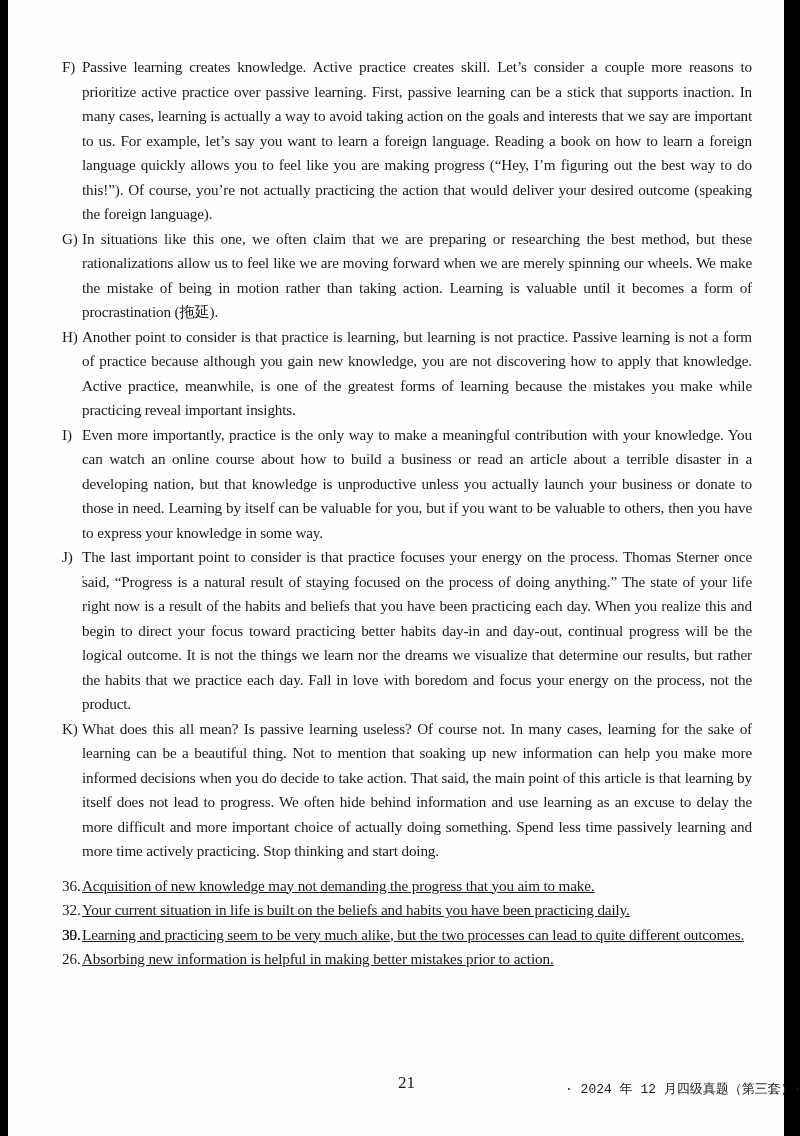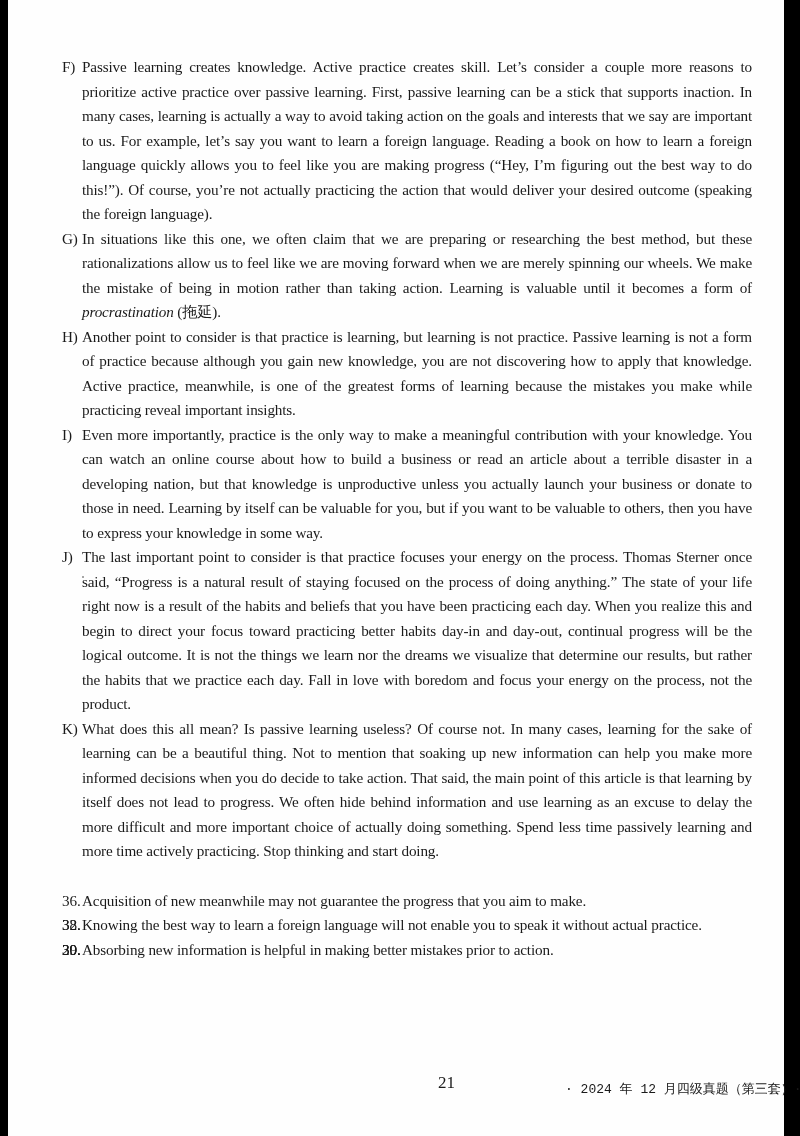--- a/index.html
+++ b/index.html
@@ -18,29 +18,29 @@
     letter-spacing: -0.15px;
   }
   .para {
     position: relative; padding-left: 20px; text-align: justify;
     margin: 0;
   }
   .para .lbl {
     position: absolute; left: 0; top: 0;
   }
   .para .txt { display: block; }
-  .ital { font-style: italic; }
-  .questions { margin-top: 25px; }
+  .ital { }
+  .questions { margin-top: 10px; text-decoration: underline; }
   .q {
     position: relative; padding-left: 20px; text-align: justify; margin: 0;
   }
   .q .num { position: absolute; left: 0; top: 0; }
   .footer-page {
     position: absolute; left: 390px; top: 1073px;
-    font-family: "Liberation Serif", serif; font-size: 17px; color: #1a1a1a; margin-left: 40px;
+    font-family: "Liberation Serif", serif; font-size: 17px; color: #1a1a1a;
   }
   .footer-title {
     position: absolute; left: 557px; top: 1080px;
     font-family: Liberation Mono, monospace; font-size: 13px; color: #1a1a1a;
     white-space: nowrap;
   }
   .dot-mark {
     position: absolute; left: 74px; top: 576px; width: 2px; height: 2px;
     background: #888; border-radius: 50%;
   }
@@ -74,37 +74,35 @@
       </p>
       <p class="para">
         <span class="lbl">K)</span>
         <span class="txt">What does this all mean? Is passive learning useless? Of course not. In many cases, learning for the sake of learning can be a beautiful thing. Not to mention that soaking up new information can help you make more informed decisions when you do decide to take action. That said, the main point of this article is that learning by itself does not lead to progress. We often hide behind information and use learning as an excuse to delay the more difficult and more important choice of actually doing something. Spend less time passively learning and more time actively practicing. Stop thinking and start doing.</span>
       </p>
     </div>
 
     <div class="questions">
       <p class="q">
         <span class="num">36.</span>
-        <span>Acquisition of new meanwhile may not guarantee the progress that you aim to make.</span>
+        <span>Acquisition of new knowledge may not demanding the progress that you aim to make.</span>
       </p>
       <p class="q">
         <span class="num">32.</span>
-      </p>
-      <p class="q">
-        <span class="num">38.</span>
-        <span>Knowing the best way to learn a foreign language will not enable you to speak it without actual practice.</span>
+        <span>Your current situation in life is built on the beliefs and habits you have been practicing daily.</span>
       </p>
       <p class="q">
         <span class="num">39.</span>
       </p>
       <p class="q">
         <span class="num">30.</span>
+        <span>Learning and practicing seem to be very much alike, but the two processes can lead to quite different outcomes.</span>
       </p>
       <p class="q">
-        <span class="num">20.</span>
+        <span class="num">26.</span>
         <span>Absorbing new information is helpful in making better mistakes prior to action.</span>
       </p>
     </div>
   </div>
 
   <span class="dot-mark"></span>
 
   <div class="footer-page">21</div>
   <div class="footer-title">· 2024 年 12 月四级真题（第三套）·</div>
 </div>

